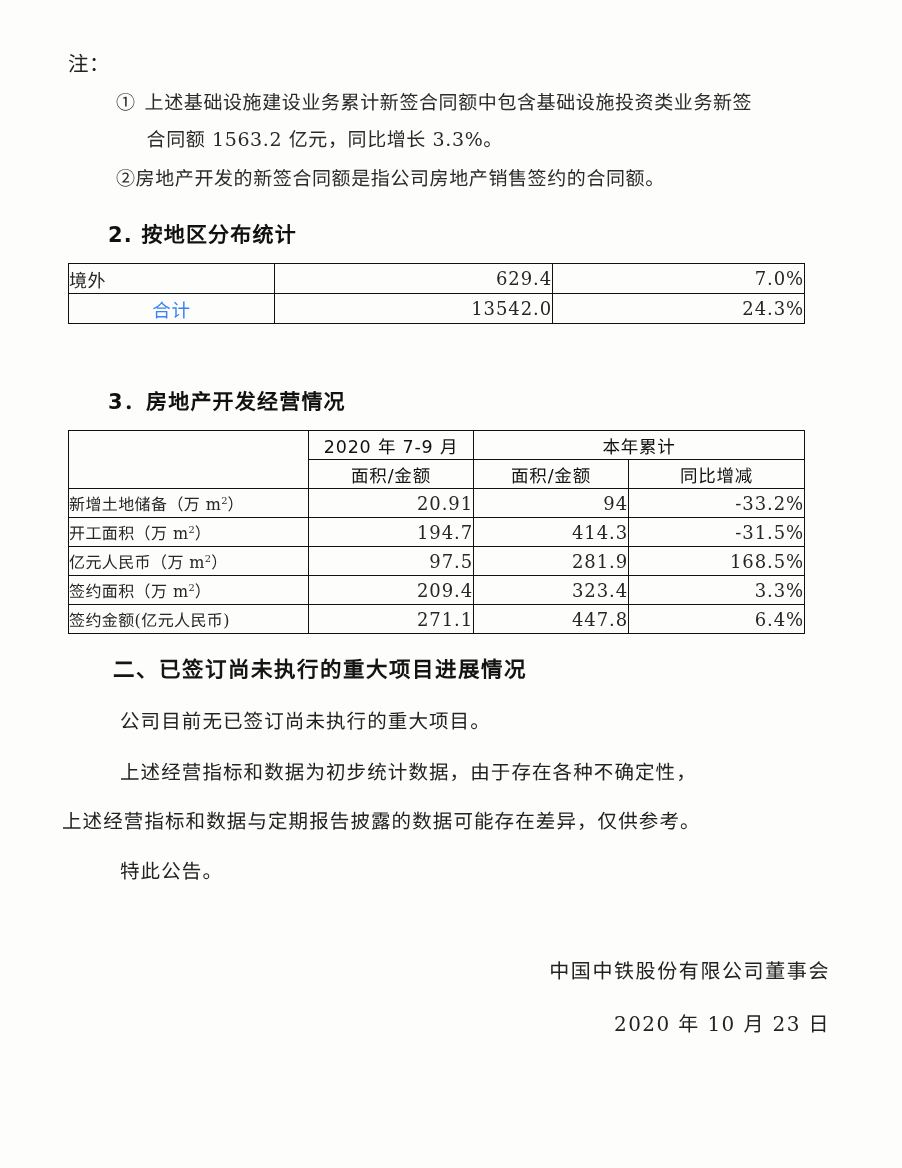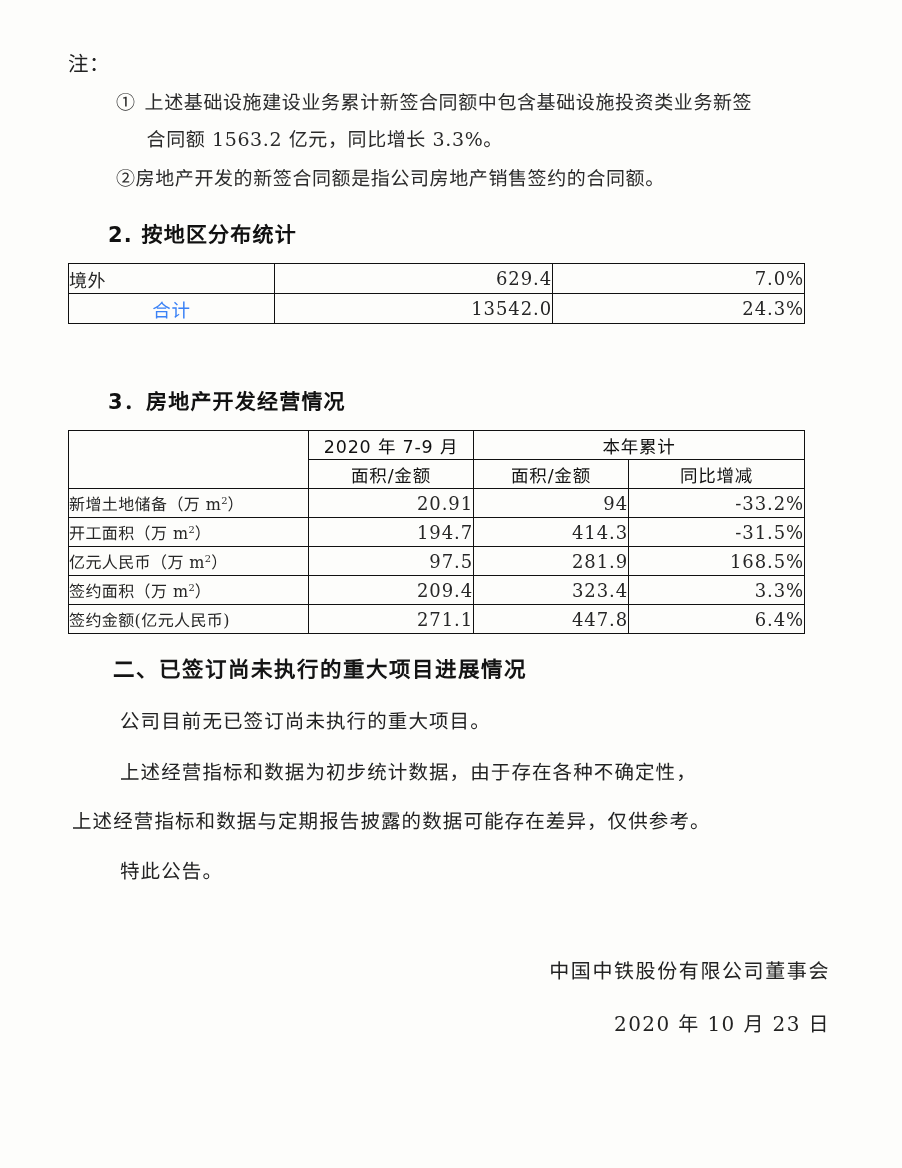--- a/index.html
+++ b/index.html
@@ -172,21 +172,21 @@
   .para {
     position: absolute;
     font-size: 19.5px;
     line-height: 1.0;
     letter-spacing: 1.1px;
     color: #222;
     white-space: nowrap;
   }
   #para-1 { left: 120px; top: 712px; }
   #para-2a { left: 120px; top: 763px; }
-  #para-2b { left: 72px;  top: 812px; }
+  #para-2b { left: 62px;  top: 812px; }
   #para-3 { left: 120px; top: 862px; }
 
   
   .sign {
     position: absolute;
     font-size: 20px;
     letter-spacing: 1.6px;
     color: #222;
     white-space: nowrap;
     text-align: right;

